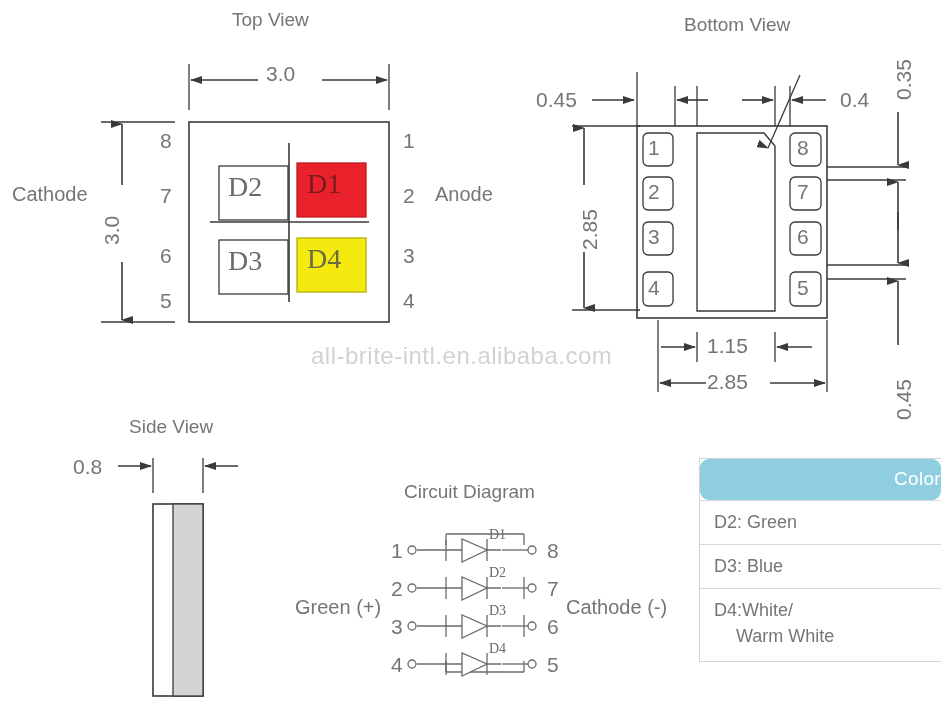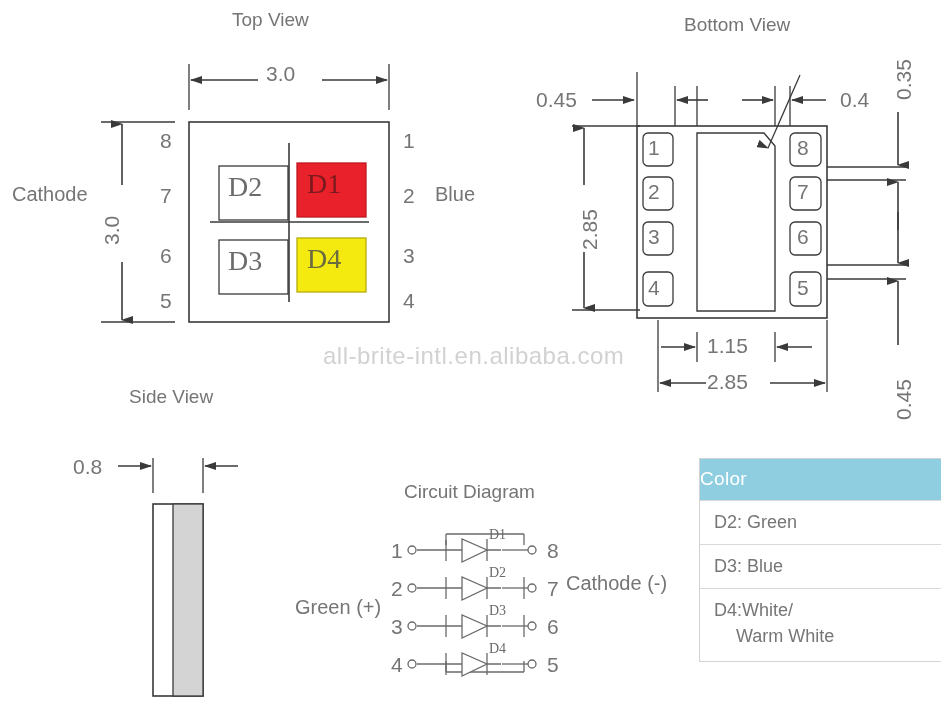--- a/index.html
+++ b/index.html
@@ -35,24 +35,25 @@
     top: 458px;
     width: 242px;
     border: 1px solid #d3d3d3;
     border-right: none;
     box-sizing: border-box;
     background: #ffffff;
   }
   .color-table .th {
     background: #8ecee0;
     color: #ffffff;
-    text-align: left;
+    text-align: right;
     font-size: 19px;
     padding: 9px 0 10px 0;
     letter-spacing: .3px;
+    border-radius: 9px;
   }
   .color-table .td {
     border-top: 1px solid #d9d9d9;
     font-size: 18px;
     color: #767676;
     padding: 8px 0 9px 14px;
     line-height: 1.45;
   }
   .color-table .td.multi {
     padding-bottom: 12px;
@@ -62,21 +63,20 @@
     padding-left: 22px;
   }
   .watermark {
     position: absolute;
     left: 311px;
     top: 342px;
     font-size: 24px;
     color: #d2d2d2;
     letter-spacing: .5px;
     white-space: nowrap;
-    margin-left: 12px;
   }
   .lbl {
     position: absolute;
     white-space: nowrap;
     color: #757575;
   }
   .view-title { font-size: 19px; }
   .dim        { font-size: 21px; }
   .pin        { font-size: 21px; }
   .side-lbl   { font-size: 20px; }
@@ -247,21 +247,21 @@
         <line x1="502" y1="664" x2="528" y2="664"></line>
         <circle cx="532" cy="664" r="4" fill="#ffffff"></circle>
       </g>
     </g>
   </svg>
 
   <div class="lbl view-title" style="left:232px; top:9px;">Top View</div>
   <div class="lbl dim" style="left:266px; top:62px;">3.0</div>
   <div class="lbl dim vert" style="left:100px; top:245px;">3.0</div>
   <div class="lbl side-lbl" style="left:12px; top:183px;">Cathode</div>
-  <div class="lbl side-lbl" style="left:435px; top:183px;">Blue</div>
+  <div class="lbl side-lbl" style="left:435px; top:183px;">Anode</div>
 
   <div class="lbl pin" style="left:160px; top:129px;">8</div>
   <div class="lbl pin" style="left:160px; top:184px;">7</div>
   <div class="lbl pin" style="left:160px; top:244px;">6</div>
   <div class="lbl pin" style="left:160px; top:289px;">5</div>
 
   <div class="lbl pin" style="left:403px; top:129px;">1</div>
   <div class="lbl pin" style="left:403px; top:184px;">2</div>
   <div class="lbl pin" style="left:403px; top:244px;">3</div>
   <div class="lbl pin" style="left:403px; top:289px;">4</div>
@@ -283,26 +283,26 @@
   <div class="lbl pin" style="left:648px; top:136px;">1</div>
   <div class="lbl pin" style="left:648px; top:180px;">2</div>
   <div class="lbl pin" style="left:648px; top:225px;">3</div>
   <div class="lbl pin" style="left:648px; top:276px;">4</div>
 
   <div class="lbl pin" style="left:797px; top:136px;">8</div>
   <div class="lbl pin" style="left:797px; top:180px;">7</div>
   <div class="lbl pin" style="left:797px; top:225px;">6</div>
   <div class="lbl pin" style="left:797px; top:276px;">5</div>
 
-  <div class="lbl view-title" style="left:129px; top:386px;text-align:center;">Side View</div>
+  <div class="lbl view-title" style="left:129px; top:416px;text-align:center;">Side View</div>
   <div class="lbl dim" style="left:73px; top:455px;">0.8</div>
 
   <div class="lbl view-title" style="left:404px; top:481px;">Circuit Diagram</div>
   <div class="lbl side-lbl" style="left:295px; top:596px;">Green (+)</div>
-  <div class="lbl side-lbl" style="left:566px; top:572px;text-align:center;">Cathode (-)</div>
+  <div class="lbl side-lbl" style="left:566px; top:596px;text-align:center;">Cathode (-)</div>
 
   <div class="lbl pin" style="left:391px; top:539px;">1</div>
   <div class="lbl pin" style="left:391px; top:577px;">2</div>
   <div class="lbl pin" style="left:391px; top:615px;">3</div>
   <div class="lbl pin" style="left:391px; top:653px;">4</div>
 
   <div class="lbl pin" style="left:547px; top:539px;">8</div>
   <div class="lbl pin" style="left:547px; top:577px;">7</div>
   <div class="lbl pin" style="left:547px; top:615px;">6</div>
   <div class="lbl pin" style="left:547px; top:653px;">5</div>

